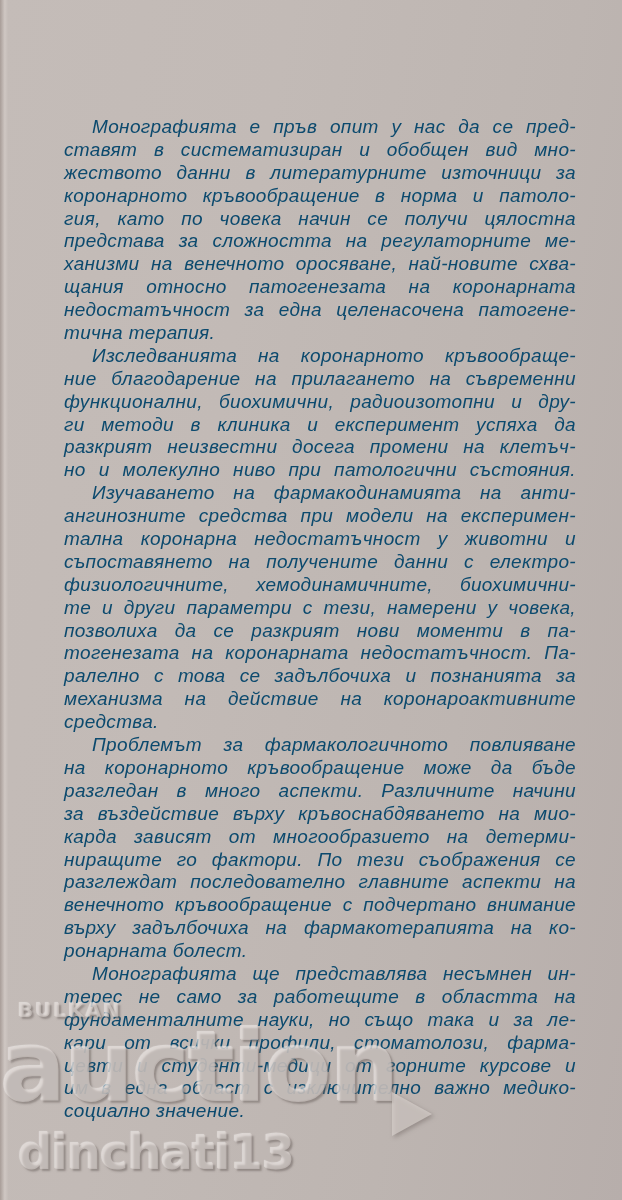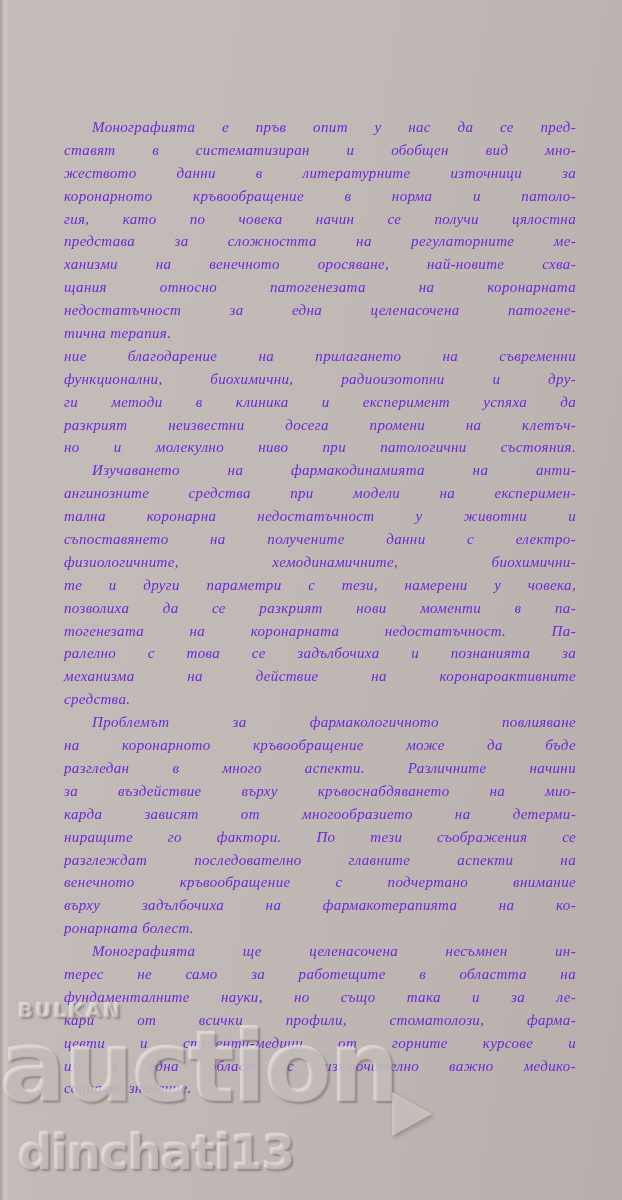--- a/index.html
+++ b/index.html
@@ -7,22 +7,22 @@
       width: 622px; height: 1200px; overflow: hidden; position: relative;
       background: linear-gradient(100deg, #c4bcb8 0%, #c2bab6 35%, #bdb5b1 70%, #b7aeab 100%);
       font-family: "DejaVu Serif", serif;
     }
     .spine {
       position: absolute; left: 0; top: 0; width: 8px; height: 1200px;
       background: linear-gradient(90deg, #a89d98 0%, #cfc7c3 60%, #c4bcb8 100%);
     }
     .page-text {
       position: absolute; left: 64px; top: 116px; width: 512px;
-      font-family: Liberation Serif, serif; font-style: italic;
-      font-size: 15px; line-height: 22.9px; color: #6d28d9;
+      font-family: Liberation Sans, sans-serif; font-style: italic;
+      font-size: 19px; line-height: 22.9px; color: #0c4a6e;
       letter-spacing: 0.35px;
     }
     .line { display: block; white-space: nowrap; text-align: justify; text-align-last: justify; height: 22.9px; overflow: visible; }
     .line.last { text-align-last: left; }
     .line.indent { padding-left: 28px; }
     .watermark {
       position: absolute; pointer-events: none;
       font-family: "DejaVu Sans", sans-serif; font-weight: bold;
       color: rgba(220,214,210,0.55);
       text-shadow: 2px 2px 2px rgba(110,100,96,0.55), -1px -1px 1px rgba(245,242,240,0.6);
@@ -51,20 +51,21 @@
     <span class="line">коронарното кръвообращение в норма и патоло-</span>
     <span class="line">гия, като по човека начин се получи цялостна</span>
     <span class="line">представа за сложността на регулаторните ме-</span>
     <span class="line">ханизми на венечното оросяване, най-новите схва-</span>
     <span class="line">щания относно патогенезата на коронарната</span>
     <span class="line">недостатъчност за една целенасочена патогене-</span>
     <span class="line last">тична терапия.</span>
   </div>
 
   <div>
+    <span class="line indent">Изследванията на коронарното кръвообраще-</span>
     <span class="line">ние благодарение на прилагането на съвременни</span>
     <span class="line">функционални, биохимични, радиоизотопни и дру-</span>
     <span class="line">ги методи в клиника и експеримент успяха да</span>
     <span class="line">разкрият неизвестни досега промени на клетъч-</span>
     <span class="line">но и молекулно ниво при патологични състояния.</span>
   </div>
 
   <div>
     <span class="line indent">Изучаването на фармакодинамията на анти-</span>
     <span class="line">ангинозните средства при модели на експеримен-</span>
@@ -86,21 +87,21 @@
     <span class="line">за въздействие върху кръвоснабдяването на мио-</span>
     <span class="line">карда зависят от многообразието на детерми-</span>
     <span class="line">ниращите го фактори. По тези съображения се</span>
     <span class="line">разглеждат последователно главните аспекти на</span>
     <span class="line">венечното кръвообращение с подчертано внимание</span>
     <span class="line">върху задълбочиха на фармакотерапията на ко-</span>
     <span class="line last">ронарната болест.</span>
   </div>
 
   <div>
-    <span class="line indent">Монографията ще целенасочена несъмнен ин-</span>
+    <span class="line indent">Монографията ще представлява несъмнен ин-</span>
     <span class="line">терес не само за работещите в областта на</span>
     <span class="line">фундаменталните науки, но също така и за ле-</span>
     <span class="line">кари от всички профили, стоматолози, фарма-</span>
     <span class="line">цевти и студенти-медици от горните курсове и</span>
     <span class="line">им в една област с изключително важно медико-</span>
     <span class="line last">социално значение.</span>
   </div>
 </div>
 
 <div class="watermark wm-brand">BULKAN</div>

